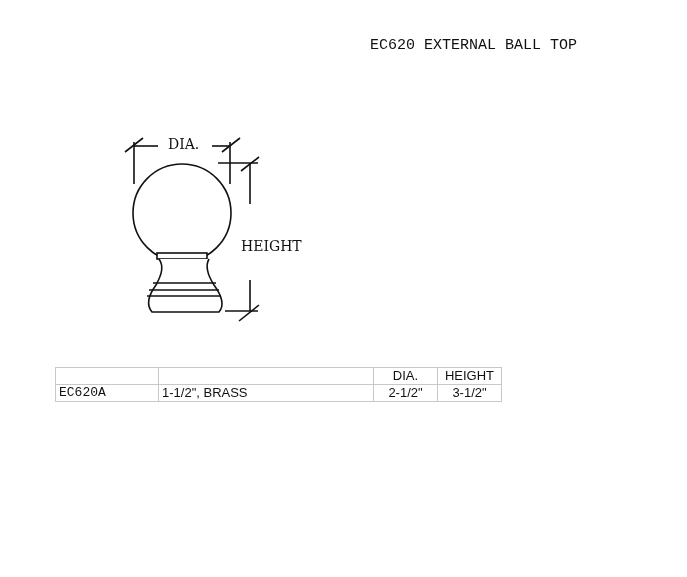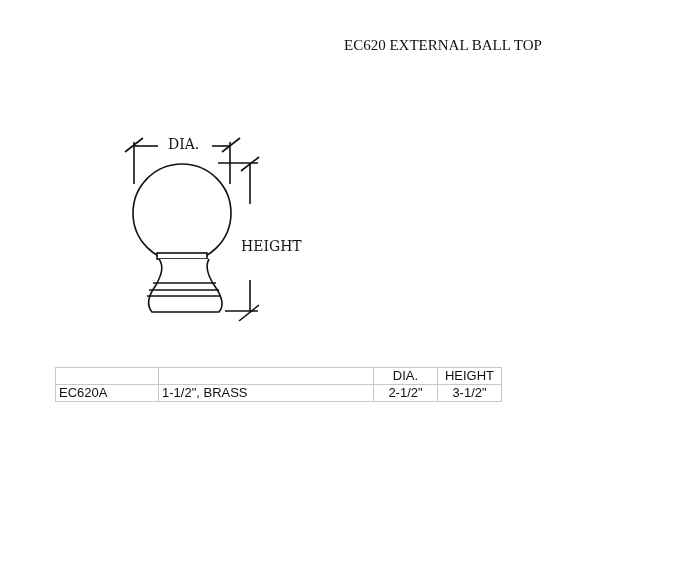--- a/index.html
+++ b/index.html
@@ -1,38 +1,38 @@
 <!DOCTYPE html>
 <html><head>
   <meta charset="utf-8">
   <style>
     html, body { margin: 0; padding: 0; background: #ffffff; }
     body { width: 687px; height: 577px; position: relative; overflow: hidden; }
     .title {
-      position: absolute; left: 344px; top: 37px;
-      font-family: Liberation Serif, serif;
+      position: absolute; left: 370px; top: 37px;
+      font-family: Liberation Mono, monospace;
       font-size: 15px; color: #111; letter-spacing: 0px; white-space: nowrap;
     }
     .label-serif {
       position: absolute;
       font-family: "DejaVu Serif", "Liberation Serif", serif;
       font-size: 14px; color: #111; white-space: nowrap;
     }
     svg.drawing { position: absolute; left: 0; top: 0; }
     table.spec {
       position: absolute; left: 55px; top: 367px;
       border-collapse: collapse;
       font-family: "Liberation Sans", "DejaVu Sans", sans-serif;
       font-size: 13px; color: #111;
     }
     table.spec td {
       border: 1px solid #c8c8c8; height: 16px; padding: 0 3px; line-height: 16px;
       white-space: nowrap;
     }
-    td.c1 { width: 96px; }
+    td.c1 { width: 96px; font-family: Liberation Mono, monospace; }
     td.c2 { width: 208px; }
     td.c3 { width: 57px; text-align: center; }
     td.c4 { width: 57px; text-align: center; }
   </style>
 </head>
 <body>
 
 <div class="title">EC620 EXTERNAL BALL TOP</div>
 
 <svg class="drawing" width="687" height="577" xmlns="http://www.w3.org/2000/svg">

